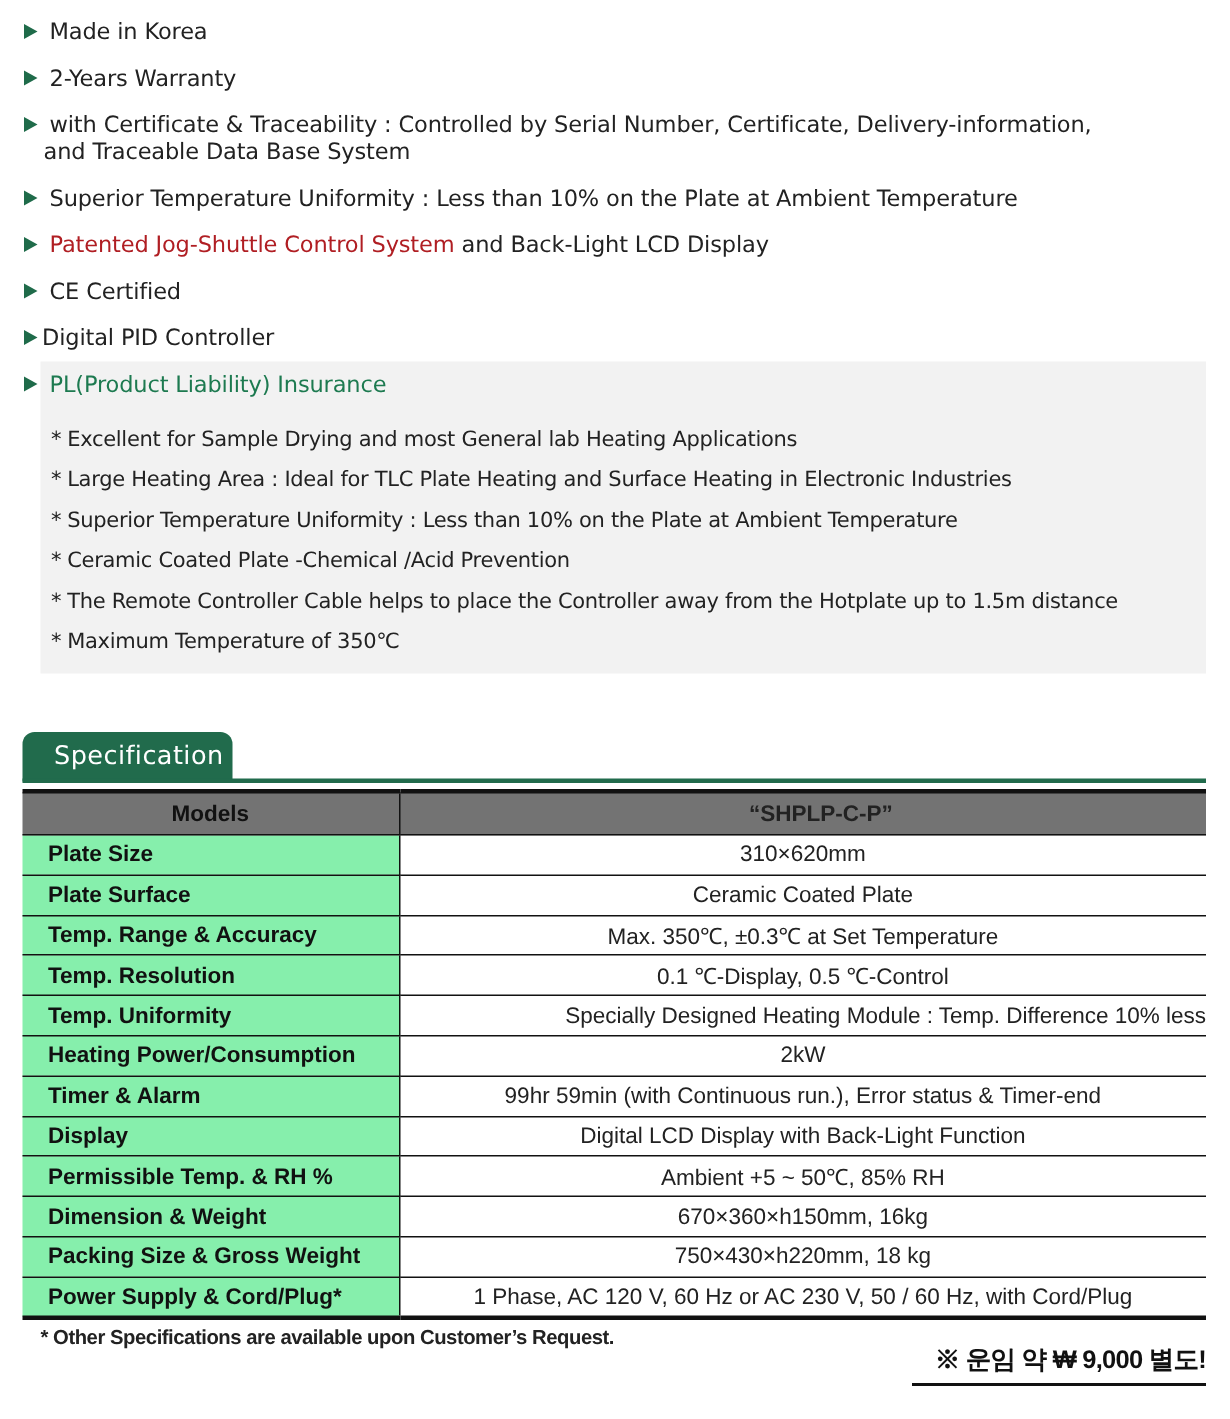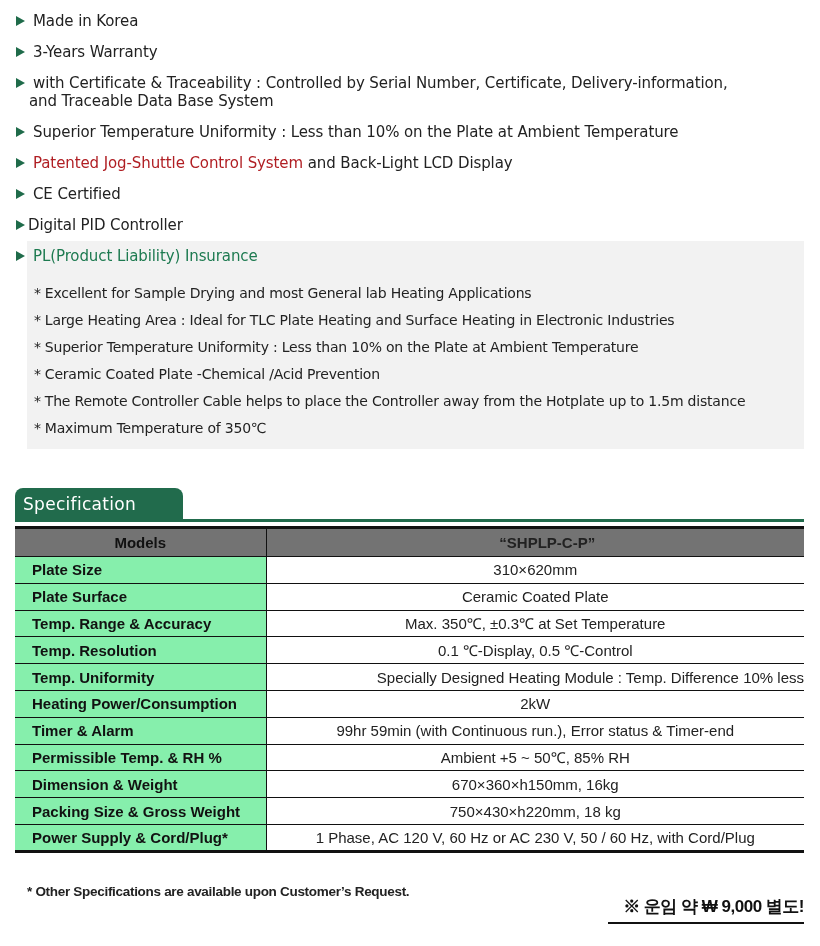--- a/index.html
+++ b/index.html
@@ -11,21 +11,21 @@
   .feat .arrow { display: inline-block; width: 0; height: 0; border-top: 5px solid transparent; border-bottom: 5px solid transparent; border-left: 9px solid #1f6b4a; margin-right: 8px; vertical-align: 0px; }
   .feat .arrow.tight { margin-right: 3px; }
   .feat .red { color: #b01e23; }
   .feat .green { color: #1d7a50; }
   .feat .cont { display: block; padding-left: 13px; }
 
   .gray-box { position: absolute; left: 27px; top: 241px; width: 777px; height: 208px; background: #f2f2f2; }
   .sub { position: absolute; left: 34px; font-size: 14px; line-height: 16px; color: #222; white-space: nowrap; letter-spacing: -0.2px; }
   .sub .star { margin-right: 4px; }
 
-  .spec-tab { position: absolute; left: 15px; top: 488px; width: 168px; height: 33px; background: #216b4c; border-radius: 8px 8px 0 0; color: #fff; font-size: 17px; line-height: 33px; padding-left: 8px; letter-spacing: 0.3px; }
+  .spec-tab { position: absolute; left: 15px; top: 488px; width: 140px; height: 33px; background: #216b4c; border-radius: 8px 8px 0 0; color: #fff; font-size: 17px; line-height: 33px; padding-left: 21px; letter-spacing: 0.3px; }
   .spec-line { position: absolute; left: 15px; top: 519px; width: 789px; height: 3px; background: #216b4c; }
 
   table.spec { position: absolute; left: 15px; top: 526px; width: 789px; border-collapse: collapse; font-family: "Liberation Sans", sans-serif; font-size: 15px; }
   table.spec tr { height: 26.8px; }
   table.spec td { border-bottom: 1px solid #111; padding: 0; vertical-align: middle; }
   table.spec tr:first-child td { border-top: 3px solid #111; padding-left: 24px; }
   table.spec tr:last-child td { border-bottom: 3px solid #111; }
   table.spec td.lab { width: 251px; background: #86efac; font-weight: bold; padding-left: 17px; color: #111; border-right: 1px solid #111; }
   table.spec td.val { background: #ffffff; text-align: center; color: #222; }
   table.spec tr.head td { background: #737373; font-weight: bold; text-align: center; height: 29px; }
@@ -36,21 +36,21 @@
   .shipping { position: absolute; left: 608px; top: 895px; width: 196px; font-family: Liberation Sans, sans-serif; font-size: 17px; font-weight: bold; color: #111; text-align: right; padding-bottom: 4px; border-bottom: 2px solid #111; white-space: nowrap; letter-spacing: -0.5px; }
 </style>
 </head>
 <body>
 
 <div class="features">
   <div class="feat" style="top:12px;">
     <span class="arrow"></span><span>Made in Korea</span>
   </div>
   <div class="feat" style="top:43px;">
-    <span class="arrow"></span><span>3-Years Warranty</span>
+    <span class="arrow"></span><span>2-Years Warranty</span>
   </div>
   <div class="feat" style="top:74px;">
     <span class="arrow"></span><span>with Certificate &amp; Traceability : Controlled by Serial Number, Certificate, Delivery-information,</span>
     <span class="cont">and Traceable Data Base System</span>
   </div>
   <div class="feat" style="top:123px;">
     <span class="arrow"></span><span>Superior Temperature Uniformity : Less than 10% on the Plate at Ambient Temperature</span>
   </div>
   <div class="feat" style="top:154px;">
     <span class="arrow"></span><span class="red">Patented Jog-Shuttle Control System</span><span> and Back-Light LCD Display</span>
@@ -107,20 +107,24 @@
       </tr>
   <tr>
         <td class="lab">Heating Power/Consumption</td>
         <td class="val">2kW</td>
       </tr>
   <tr>
         <td class="lab">Timer &amp; Alarm</td>
         <td class="val">99hr 59min (with Continuous run.),   Error status &amp; Timer-end</td>
       </tr>
   <tr>
+        <td class="lab">Display</td>
+        <td class="val">Digital LCD Display with Back-Light Function</td>
+      </tr>
+  <tr>
         <td class="lab">Permissible Temp. &amp; RH %</td>
         <td class="val">Ambient +5 ~ 50℃,   85% RH</td>
       </tr>
   <tr>
         <td class="lab">Dimension &amp; Weight</td>
         <td class="val">670×360×h150mm,  16kg</td>
       </tr>
   <tr>
         <td class="lab">Packing Size &amp; Gross Weight</td>
         <td class="val">750×430×h220mm,  18 kg</td>

